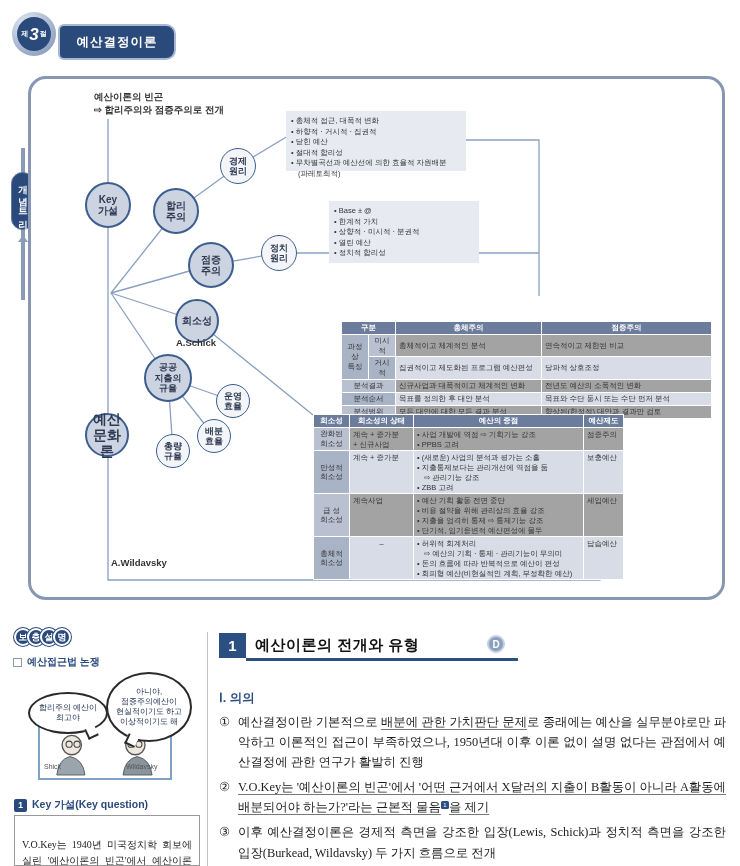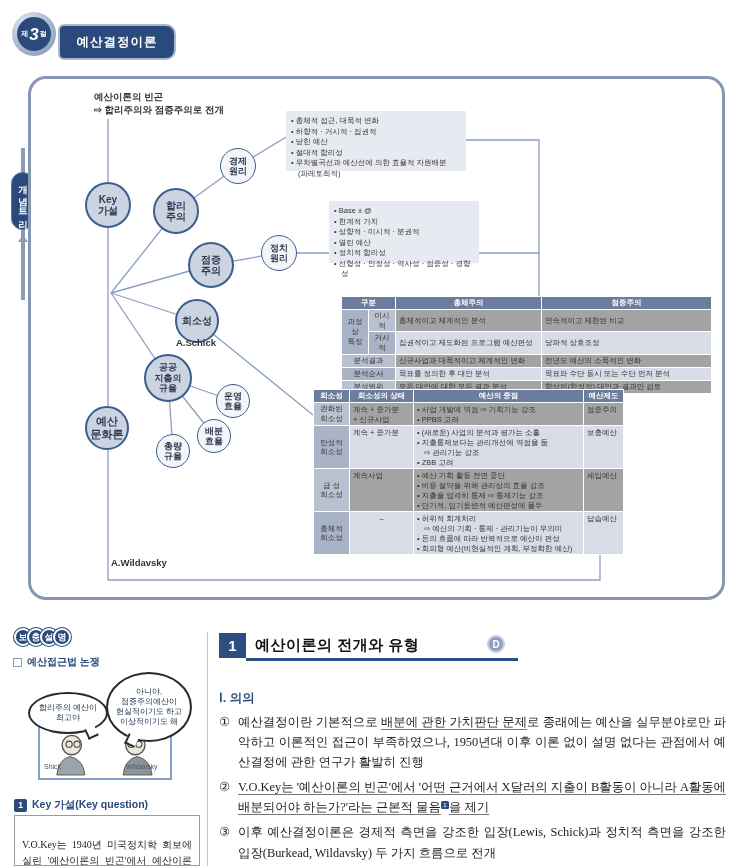--- a/index.html
+++ b/index.html
@@ -40,21 +40,21 @@
   .node.main { background:#5d7499; border:3px solid #2a4a74; color:#fff; font-size:11.5px; }
   .tree-label { position:absolute; font-size:9.5px; font-weight:bold; color:#333; }
 
   .bullet-box { position:absolute; background:#e8eaf1; padding:5px 7px 4px 5px; font-size:7.5px;
     color:#333; line-height:1.4; }
   .bullet-box .bi { padding-left:7px; text-indent:-7px; white-space:pre-line; }
   .bullet-box .bi::before { content:"•  "; }
 
   
   table.t { position:absolute; border-collapse:collapse; table-layout:fixed; font-size:7.5px;
-    color:#333; line-height:1.3; }
+    color:#333; line-height:1.3;margin-top:25px; }
   table.t th, table.t td { border:1px solid #fff; padding:1px 3px; vertical-align:middle; }
   table.t th { background:#6b7c9c; color:#fff; font-weight:bold; text-align:center; height:12px; }
   .lab { text-align:center; font-weight:normal; }
   .ll { background:#b9c1d1; } .ld { background:#a9b3c6; }
   .rl { background:#a3a3a3; } .rd { background:#d8dce7; }
   .t2b { padding-left:7px; text-indent:-7px; white-space:pre-line; }
   .t2b::before { content:"• "; }
   .cell-top { vertical-align:top !important; padding-top:2px !important; }
 
   
@@ -168,41 +168,40 @@
     <div class="node" style="left:144px; top:220px; width:44px; height:44px;">희소성</div>
     <div class="node" style="left:113px; top:275px; width:48px; height:48px; font-size:9px;">공공
 지출의
 규율</div>
     <div class="node small" style="left:185px; top:305px; width:34px; height:34px;">운영
 효율</div>
     <div class="node small" style="left:166px; top:340px; width:34px; height:34px;">배분
 효율</div>
     <div class="node small" style="left:125px; top:355px; width:34px; height:34px;">총량
 규율</div>
-    <div class="node" style="left:54px; top:327px; width:44px; height:44px; font-size:11px;">예산
+    <div class="node" style="left:54px; top:334px; width:44px; height:44px; font-size:14px;">예산
 문화론</div>
 
     <div class="tree-label" style="left:132px; top:258px; width:66px; text-align:center;">A.Schick</div>
     <div class="tree-label" style="left:80px; top:478px;">A.Wildavsky</div>
 
     <div class="bullet-box" style="left:255px; top:32px; width:180px; height:60px;">
         <div class="bi">총체적 접근, 대폭적 변화</div>
         <div class="bi">하향적 · 거시적 · 집권적</div>
         <div class="bi">닫힌 예산</div>
         <div class="bi">절대적 합리성</div>
         <div class="bi">무차별곡선과 예산선에 의한 효율적 자원배분
 (파레토최적)</div>
       </div>
     <div class="bullet-box" style="left:298px; top:122px; width:150px; height:62px;">
         <div class="bi">Base ± @</div>
         <div class="bi">한계적 가치</div>
         <div class="bi">상향적 · 미시적 · 분권적</div>
         <div class="bi">열린 예산</div>
         <div class="bi">정치적 합리성</div>
-        <div class="bi">선형성 · 안정성 · 역사성 · 점증성 · 경향성</div>
       </div>
 
     <table class="t" style="left:310px; top:217px; width:370px;">
       <colgroup>
           <col style="width:27px">
           <col style="width:27px">
           <col style="width:146px">
           <col style="width:170px">
         </colgroup>
       <tbody>

